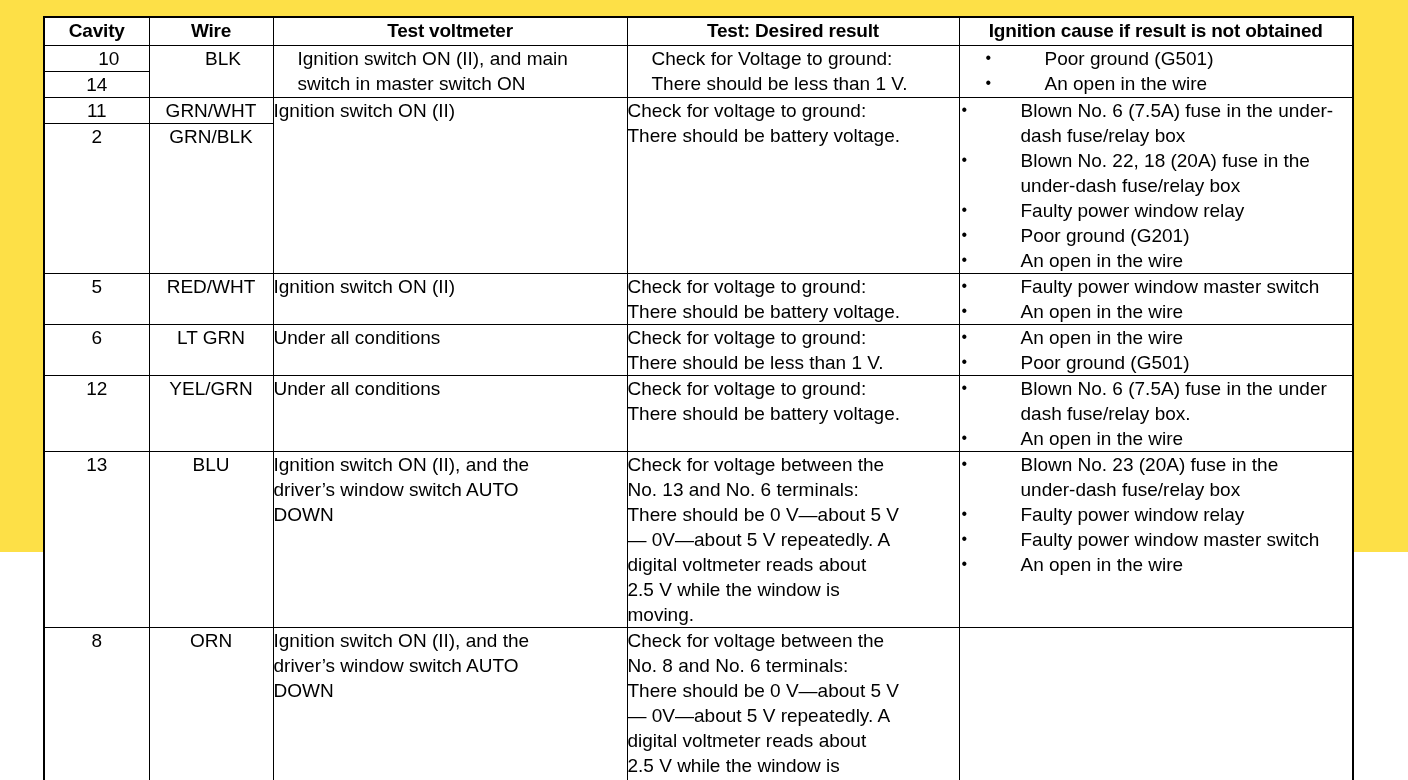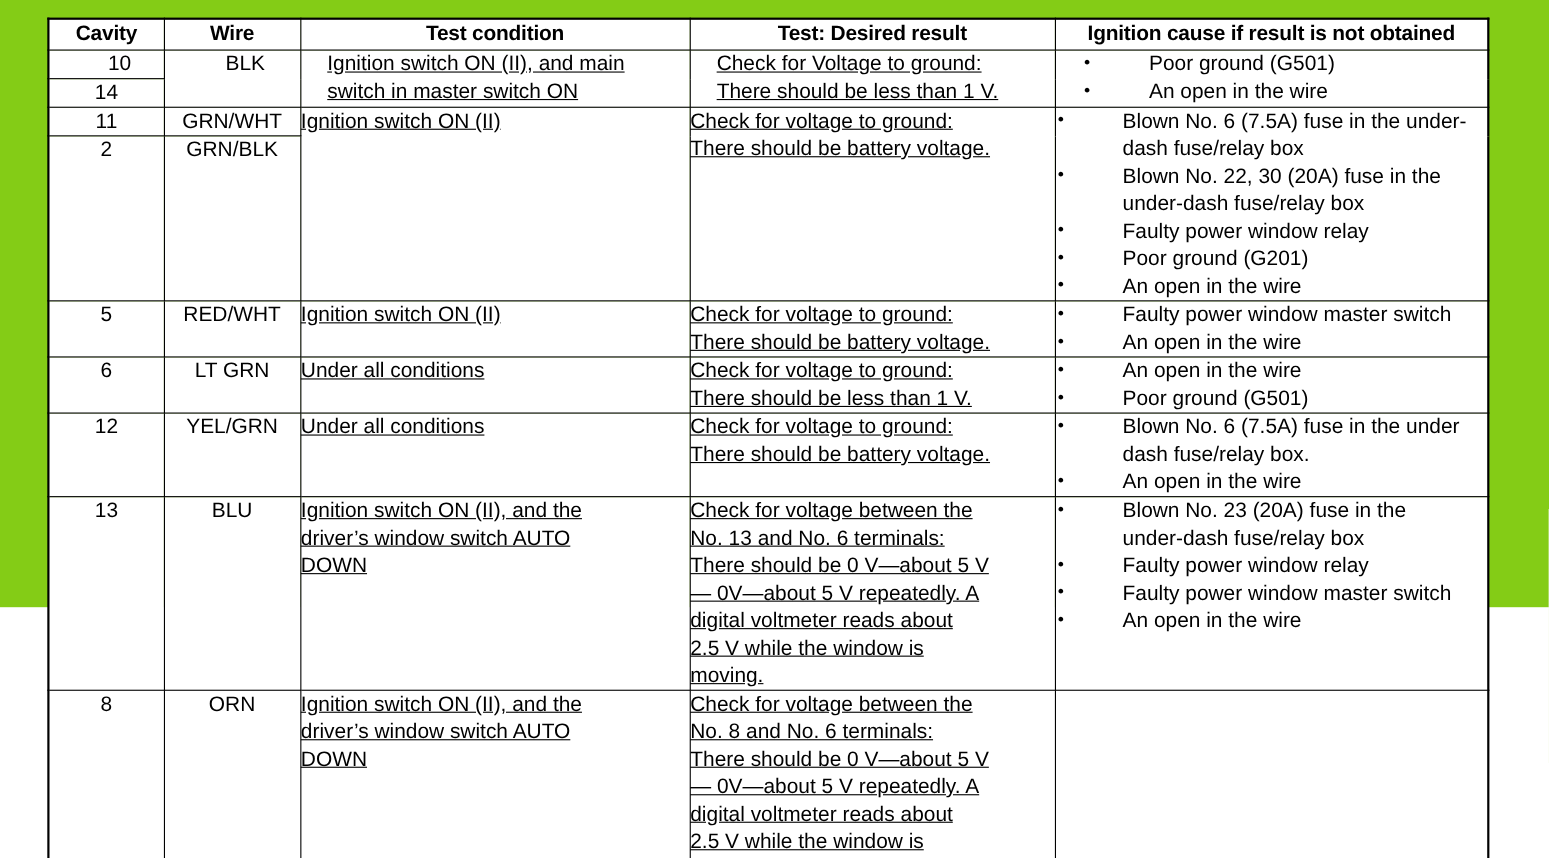--- a/index.html
+++ b/index.html
@@ -14,21 +14,21 @@
     overflow: hidden;
     font-family: "Liberation Sans", "DejaVu Sans", sans-serif;
     color: #000000;
     -webkit-font-smoothing: none;
   }
 
   .page {
     position: relative;
     width: 1408px;
     height: 552px;
-    background: #84cc16;
+    background: #fde047;
   }
 
   
   .tbl-wrap {
     position: absolute;
     left: 43px;
     top: 16px;
     width: 1309px;
   }
 
@@ -71,21 +71,20 @@
     font-size: 19px;
     line-height: 25px;
     padding: 2px 2px 2px 2px;
     white-space: nowrap;
   }
 
   td.txt {
     font-size: 19px;
     line-height: 25px;
     padding: 2px 6px 3px 9px;
-    text-decoration: underline;
   }
 
   td.txt .ln { display: block; white-space: pre; }
 
   
   td.cause { padding: 2px 4px 3px 8px; font-size: 19px; line-height: 25px; }
   ul.causes { list-style: none; margin: 0; padding: 0; }
   ul.causes > li {
     position: relative;
     padding-left: 17px;
@@ -122,21 +121,21 @@
         <col class="c-cavity">
           <col class="c-wire">
           <col class="c-cond">
           <col class="c-result">
           <col class="c-cause">
       </colgroup>
       <thead>
         <tr class="r-h">
           <th>Cavity</th>
           <th>Wire</th>
-          <th>Test condition</th>
+          <th>Test voltmeter</th>
           <th>Test: Desired result</th>
           <th>Ignition cause if result is not obtained</th>
         </tr>
       </thead>
       <tbody>
 
         <tr class="r1a">
           <td class="ctr">10</td>
           <td class="ctr" rowspan="2">BLK</td>
           <td class="txt" rowspan="2">
@@ -176,21 +175,21 @@
           </td>
           <td class="cause" rowspan="2">
             <ul class="causes">
               <li>
                 <span class="bullet">•</span>
                 <span class="ln">Blown No. 6 (7.5A) fuse in the under-</span>
                 <span class="ln">dash fuse/relay box</span>
               </li>
               <li>
                 <span class="bullet">•</span>
-                <span class="ln">Blown No. 22, 30 (20A) fuse in the</span>
+                <span class="ln">Blown No. 22, 18 (20A) fuse in the</span>
                 <span class="ln">under-dash fuse/relay box</span>
               </li>
               <li>
                 <span class="bullet">•</span>
                 <span class="ln">Faulty power window relay</span>
               </li>
               <li>
                 <span class="bullet">•</span>
                 <span class="ln">Poor ground (G201)</span>
               </li>

